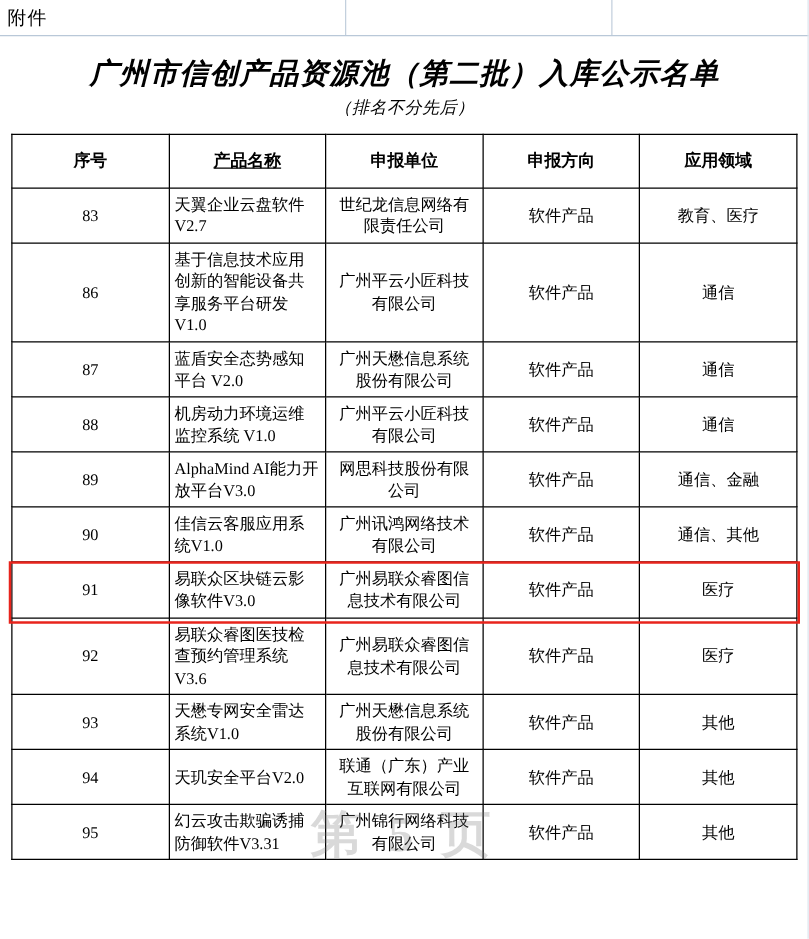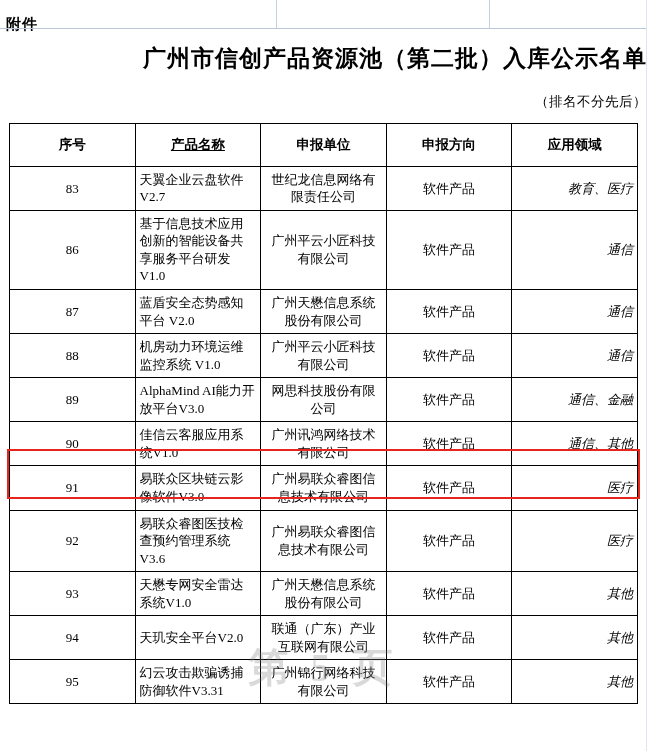--- a/index.html
+++ b/index.html
@@ -17,24 +17,24 @@
   }
   .page {
     position: relative;
     width: 647px;
     height: 751px;
     box-sizing: border-box;
   }
   .attachment-label {
     position: absolute;
     left: 6px;
-    top: 15px;
+    top: 5px;
     font-size: 15px;
     font-family: "Liberation Serif", serif;
-    font-weight: bold;
+    font-weight: normal;
     letter-spacing: 1px;
   }
   .sheet-line-top {
     position: absolute;
     left: 0;
     top: 28px;
     width: 647px;
     height: 1px;
     background: #b9c8d8;
   }
@@ -45,34 +45,35 @@
     height: 28px;
     background: #c3d0dd;
   }
   .doc-body {
     position: absolute;
     left: 0;
     top: 29px;
     width: 647px;
   }
   .title-block {
-    text-align: right;
+    text-align: center;
     padding-top: 16px;
+    font-style: italic;
   }
   .main-title {
     font-family: "Liberation Serif", serif;
     font-size: 23px;
     font-weight: bold;
     letter-spacing: 1px;
     line-height: 1.25;
   }
   .sub-title {
     font-family: "Liberation Serif", serif;
     font-size: 13.5px;
-    margin-top: 19px;
+    margin-top: 3px;
     letter-spacing: 0.5px;
   }
   table.main-table {
     border-collapse: collapse;
     margin: 12px auto 0 auto;
     width: 629px;
     table-layout: fixed;
   }
   table.main-table th,
   table.main-table td {
@@ -101,23 +102,22 @@
   }
   td.c-org {
     text-align: center;
     width: 212px;
   }
   td.c-dir {
     text-align: center;
     width: 75px;
   }
   td.c-field {
-    text-align: right;
+    text-align: center;
     width: 77px;
-    font-style: italic;
   }
   tr.data-row td {
     height: 31px;
   }
   tr.tall-row td {
     height: 46px;
   }
   .highlight-box {
     position: absolute;
     left: 7px;

